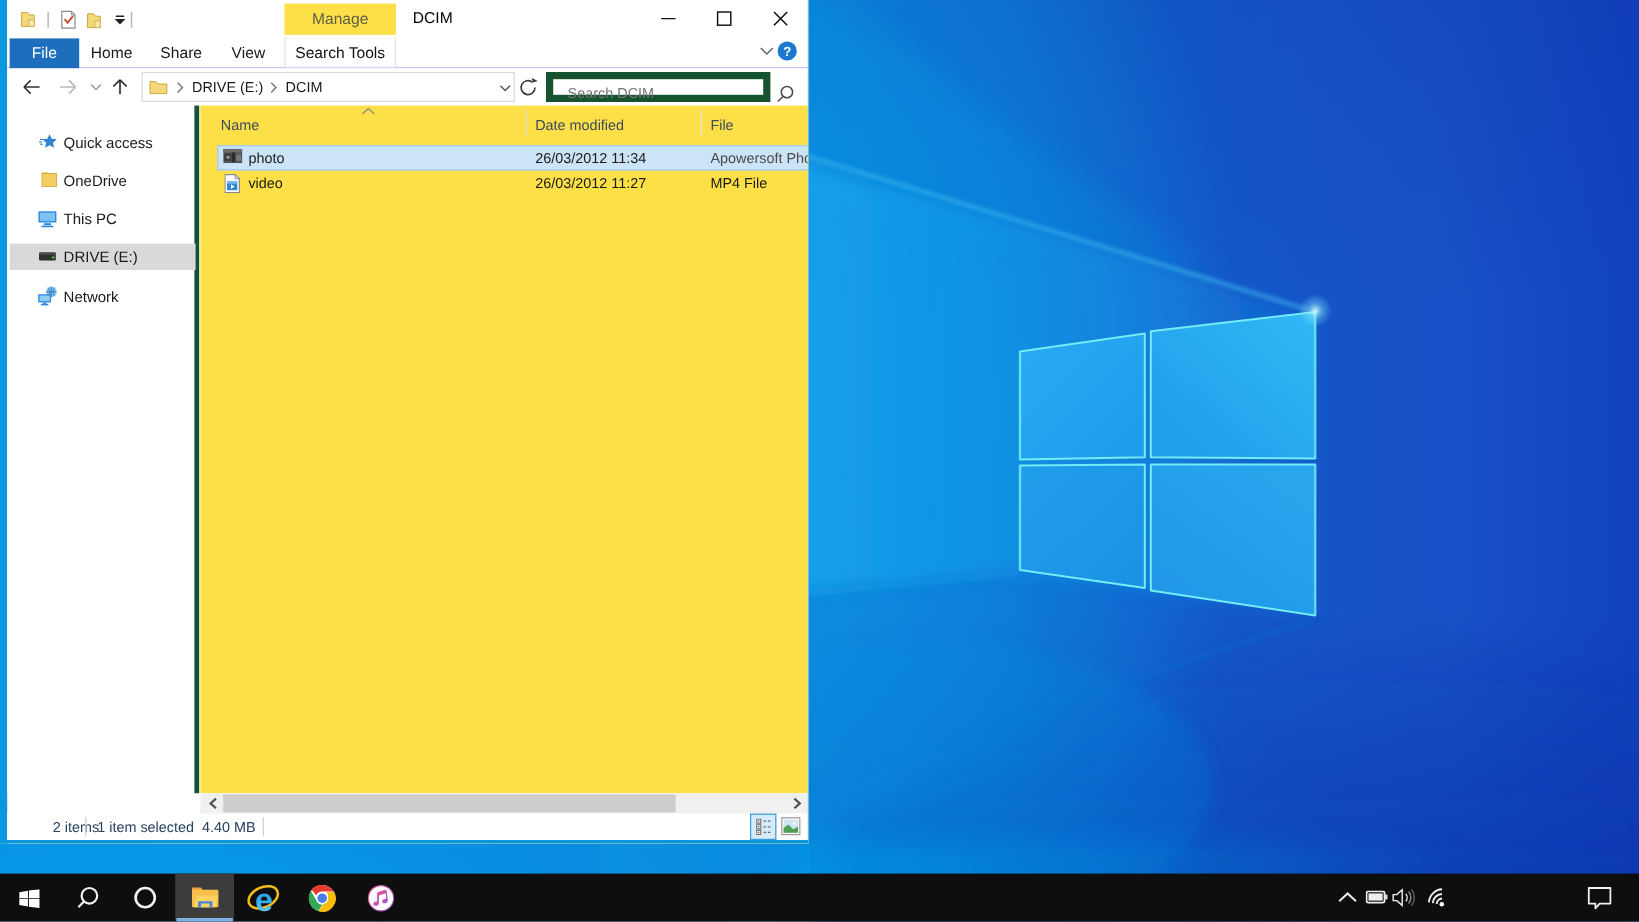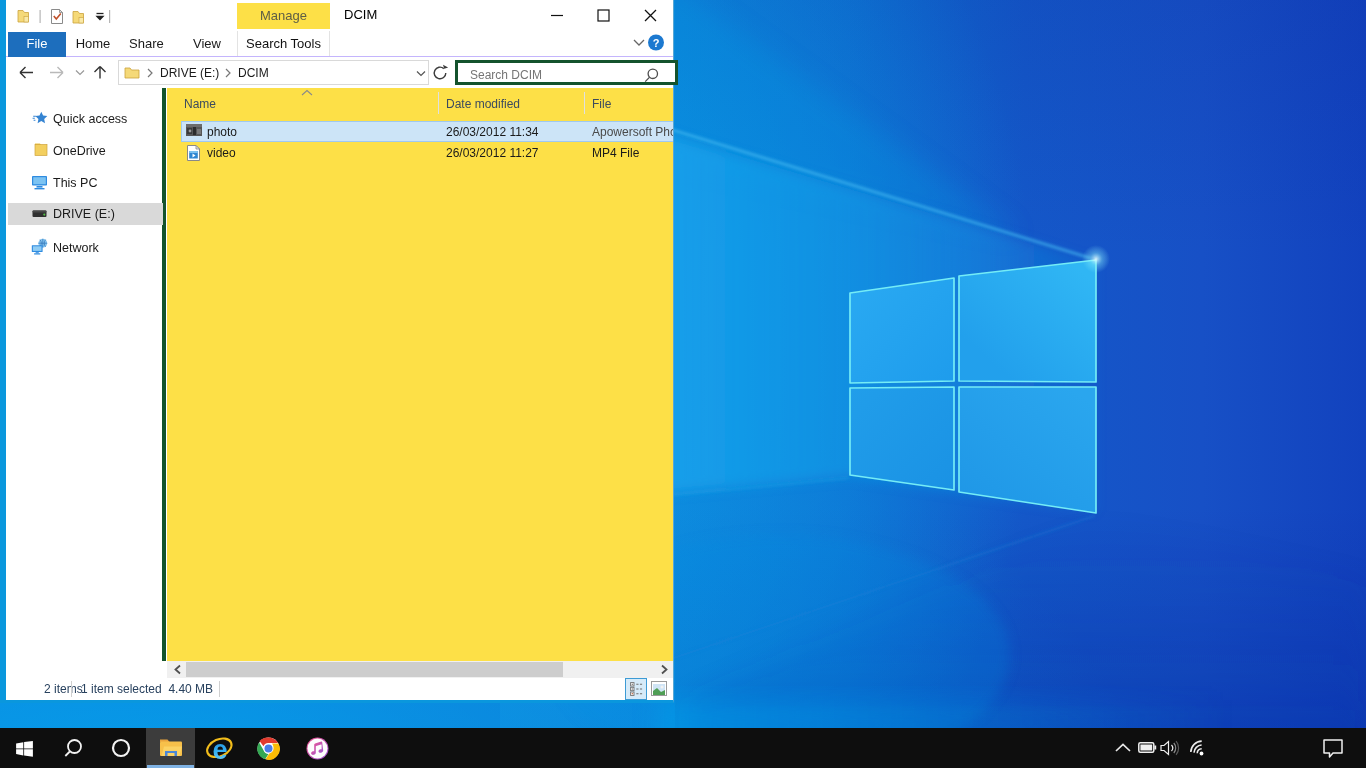--- a/index.html
+++ b/index.html
@@ -152,21 +152,21 @@
    <path d="M14 15.5 h12" stroke="#111" stroke-width="1.2"></path>
    <rect x="61" y="10" width="11" height="11" fill="none" stroke="#111" stroke-width="1.2"></rect>
    <path d="M108 10 l11 11 M119 10 l-11 11" stroke="#111" stroke-width="1.3"></path>
   </svg>
  </div>
 
  <div class="abs" style="left:0;top:32px;width:667px;height:25px;background:#fff;border-bottom:1px solid #c4b5fd;">
   <div class="abs" style="left:2px;top:0;width:58px;height:25px;background:#1d6ebd;color:#fff;
    text-align:center;line-height:24px;font-size:13px;">File</div>
   <div class="abs" style="left:65px;top:0;width:44px;text-align:center;line-height:24px;font-size:13px;color:#1a1a1a;">Home</div>
-  <div class="abs" style="left:123px;top:0;width:44px;line-height:24px;font-size:13px;color:#1a1a1a;">Share</div>
+  <div class="abs" style="left:123px;top:0;width:44px;text-align:center;line-height:24px;font-size:13px;color:#1a1a1a;">Share</div>
   <div class="abs" style="left:181px;top:0;width:40px;text-align:center;line-height:24px;font-size:13px;color:#1a1a1a;">View</div>
   <div class="abs" style="left:231px;top:-1px;width:93px;height:25px;background:#fff;border-left:1px solid #e3e3e3;border-right:1px solid #e3e3e3;
    text-align:center;line-height:25px;font-size:13px;color:#111;">Search Tools</div>
   <svg class="abs" style="left:626px;top:2px;" width="36" height="17" viewBox="0 0 36 17">
    <path d="M2 6 l5 5 l5 -5" fill="none" stroke="#666" stroke-width="1.3"></path>
    <circle cx="24" cy="8.5" r="8" fill="#1c79d0"></circle>
    <text x="24" y="12.6" text-anchor="middle" font-size="11" font-weight="bold" fill="#fff" font-family="Liberation Sans">?</text>
   </svg>
  </div>
 
@@ -196,21 +196,21 @@
           </svg>
    <div class="abs t12" style="left:119px;top:5px;">DCIM</div>
    <svg class="abs" style="left:296px;top:7px;" width="12" height="12" viewBox="0 0 12 12">
             <path d="M2 3.5 l4 4 l4 -4" fill="none" stroke="#555" stroke-width="1.2"></path>
           </svg>
   </div>
   <svg class="abs" style="left:424px;top:6px;" width="20" height="20" viewBox="0 0 20 20">
    <path d="M15.8 10 a5.8 5.8 0 1 1 -2 -4.4" fill="none" stroke="#3b3b3b" stroke-width="1.4"></path>
    <path d="M13 1.8 l1.2 3.9 l3.9 -1.2 z" fill="#3b3b3b"></path>
   </svg>
-  <div class="abs" style="left:449px;top:3px;width:223px;height:25px;border:3px solid #14532d;background:#fff;">
+  <div class="abs" style="left:449px;top:3px;width:187px;height:25px;border:6px solid #14532d;background:#fff;">
    <div class="abs" style="left:12px;top:5px;font-size:12px;color:#757575;white-space:nowrap;">Search DCIM</div>
    <svg class="abs" style="left:185px;top:4px;" width="17" height="17" viewBox="0 0 17 17">
     <circle cx="9.8" cy="6.8" r="4.7" fill="none" stroke="#4d4d4d" stroke-width="1.3"></circle>
     <path d="M6.4 10.4 l-4.2 4.2" stroke="#4d4d4d" stroke-width="1.3"></path>
    </svg>
   </div>
  </div>
 
  <div class="abs" style="left:0;top:88px;width:160px;height:573px;background:#fff;border-right:4px solid #14532d;">
 

